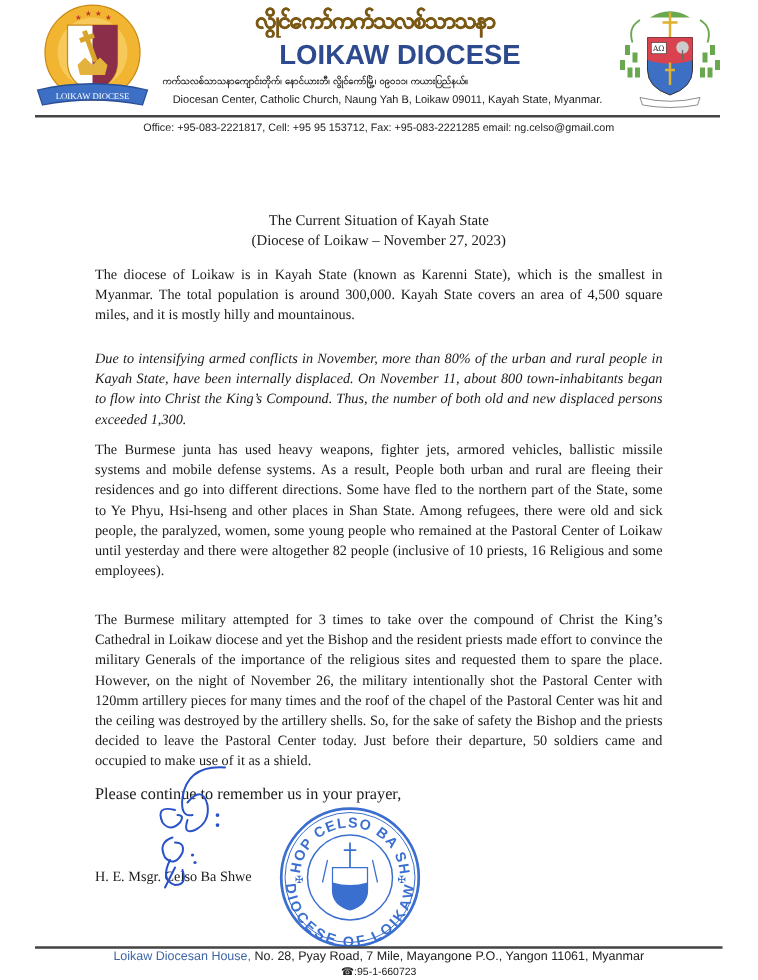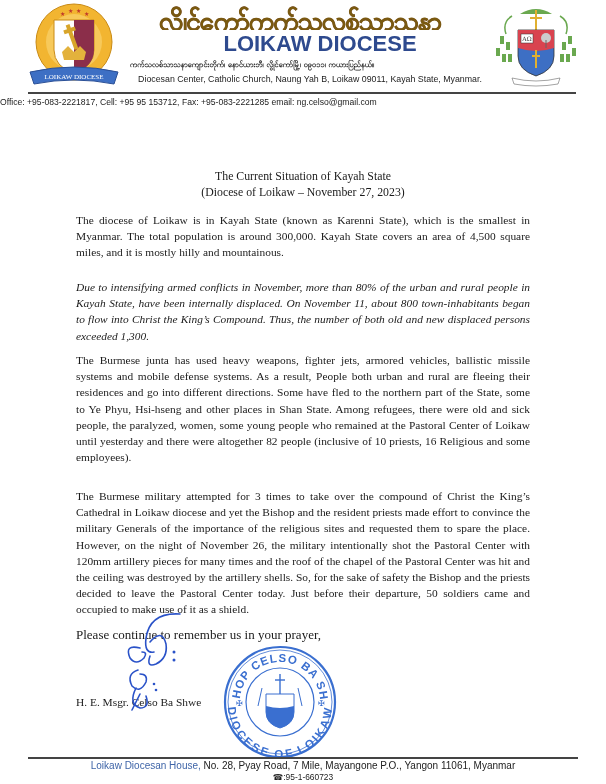--- a/index.html
+++ b/index.html
@@ -1,26 +1,26 @@
 <!DOCTYPE html>
 <html><head>
   <meta charset="utf-8">
   <style>
     html, body { margin: 0; padding: 0; background: #ffffff; }
     body { width: 606px; height: 784px; position: relative; overflow: hidden; font-family: "Liberation Serif", serif; color: #1a1a1a; }
     .abs { position: absolute; }
     
     .logo-left { left: 24px; top: 2px; width: 100px; height: 88px; }
     .logo-right { left: 490px; top: 4px; width: 92px; height: 84px; }
-    .burmese-title { left: 150px; top: 4px; width: 300px; height: 26px; text-align: center; font-family: Liberation Mono, monospace; font-size: 26px; font-weight: bold; color: #701a75; -webkit-text-stroke: 0.6px #7a5a10; letter-spacing: -1px; white-space: nowrap; overflow: hidden; }
+    .burmese-title { left: 150px; top: 4px; width: 300px; height: 26px; text-align: center; font-family: Liberation Mono, monospace; font-size: 18px; font-weight: bold; color: #701a75; -webkit-text-stroke: 0.6px #7a5a10; letter-spacing: -1px; white-space: nowrap; overflow: hidden; }
     .diocese-title { left: 150px; top: 31px; width: 340px; text-align: center; font-family: "Liberation Sans", sans-serif; font-size: 22px; font-weight: bold; color: #2e4a8e; letter-spacing: 0px; }
     .burmese-address { left: 130px; top: 60px; width: 360px; text-align: left; font-family: "DejaVu Sans", sans-serif; font-size: 7.5px; font-weight: bold; color: #222; white-space: nowrap; overflow: hidden; }
     .address-line { left: 130px; top: 74px; width: 360px; text-align: center; font-family: "Liberation Sans", sans-serif; font-size: 8.8px; color: #222; white-space: nowrap; }
     .header-rule { left: 28px; top: 92px; width: 548px; height: 2px; background: #444; }
-    .contact-line { left: 0; top: 97px; width: 606px; font-family: "Liberation Sans", sans-serif; font-size: 8.6px; color: #222; white-space: nowrap; }
+    .contact-line { left: 0; top: 97px; width: 606px; text-align: center; font-family: "Liberation Sans", sans-serif; font-size: 8.6px; color: #222; white-space: nowrap; }
     
     .doc-title { left: 60px; top: 168px; width: 486px; text-align: center; font-weight: normal; font-size: 11.8px; line-height: 16px; }
     
     .body-col { left: 76px; width: 454px; font-size: 11.4px; line-height: 16.2px; text-align: justify; }
     .p1 { top: 212px; }
     .p2 { top: 279px; font-style: italic; }
     .p3 { top: 352px; }
     .p4 { top: 488px; }
     .closing { left: 76px; top: 627px; font-size: 13px; }
     .signer { left: 76px; top: 696px; font-size: 11.4px; }

